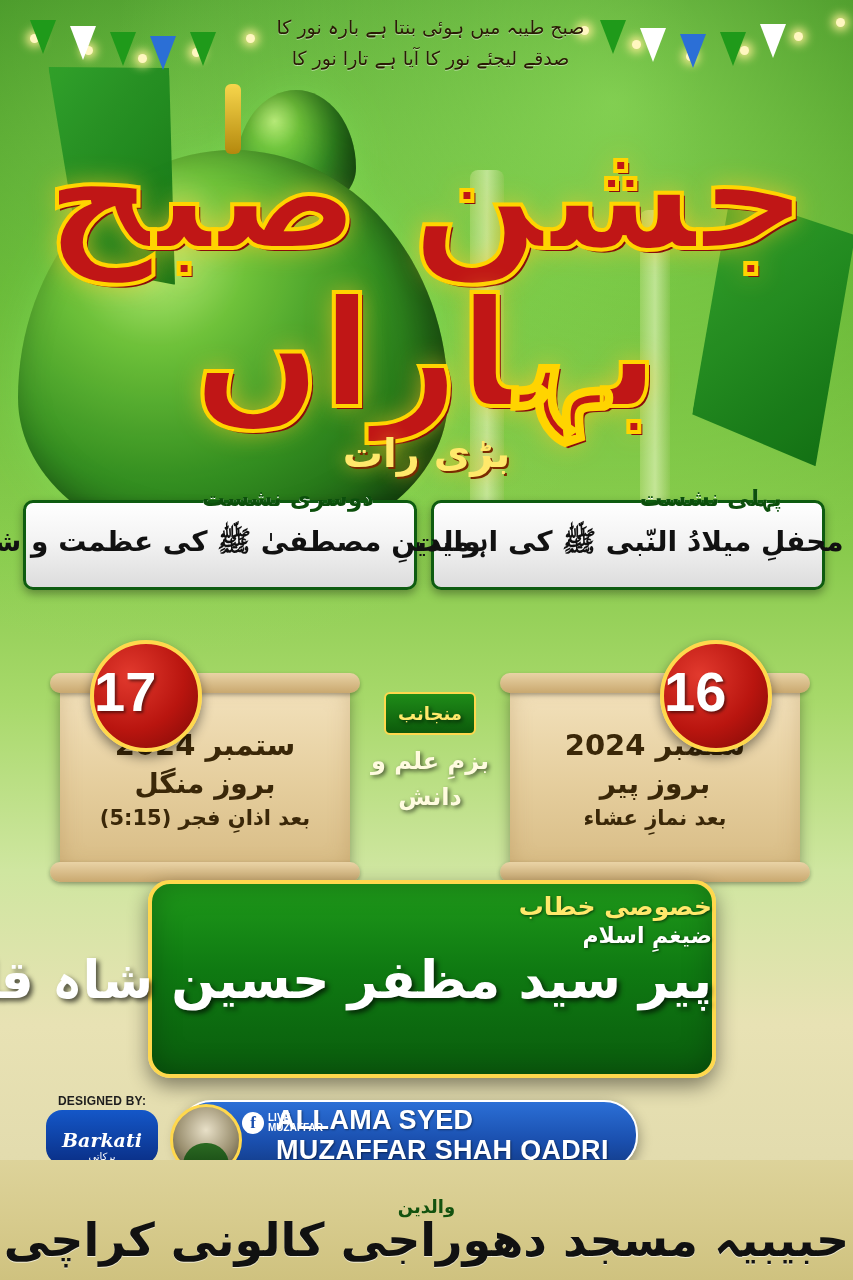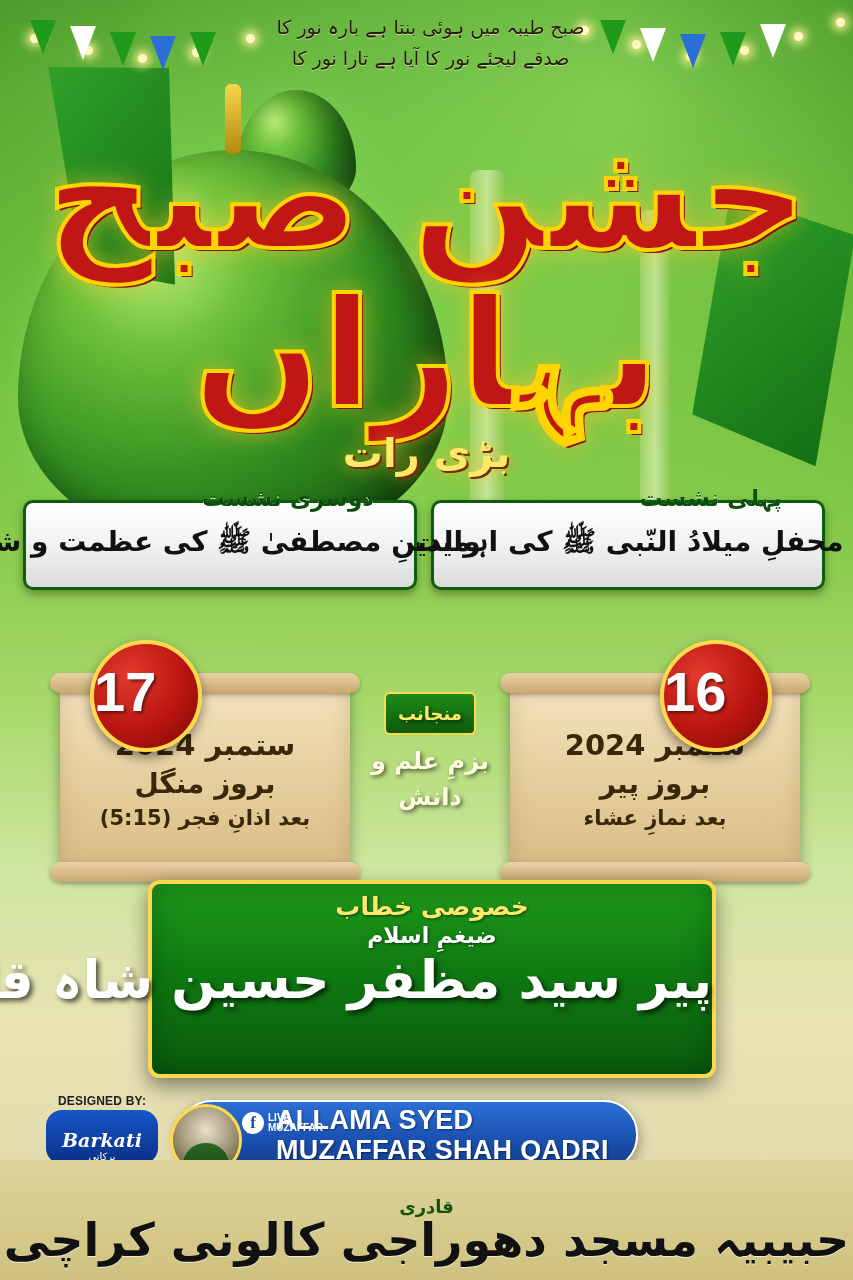--- a/index.html
+++ b/index.html
@@ -280,24 +280,24 @@
     margin-bottom: 8px;
   }
 
   
   .speaker-panel {
     position: absolute;
     left: 148px; top: 880px;
     width: 560px; height: 190px;
     background: linear-gradient(180deg, #1f9a1a 0%, #0f7a12 45%, #0a5c0d 100%);
     border: 4px solid #ffd84d;
-    border-radius: 12px;
+    border-radius: 22px;
     box-shadow: 0 8px 20px rgba(0,0,0,0.45), inset 0 0 30px rgba(0,0,0,0.25);
     direction: rtl;
-    text-align: center;
+    text-align: right;
   }
   .speaker-kicker {
     margin-top: 8px;
     font-family: "DejaVu Sans", sans-serif;
     font-size: 25px;
     font-weight: bold;
     color: #ffe96b;
     text-shadow: 1px 1px 3px rgba(0,0,0,0.6);
   }
   .speaker-title {
@@ -576,17 +576,17 @@
     </div>
     <div class="live-names">
       <div>ALLAMA SYED</div>
       <div>MUZAFFAR SHAH QADRI</div>
     </div>
   </div>
 
   <div class="sand"></div>
 
   <div class="venue">
-    <div class="venue-top">قادری</div>
+    <div class="venue-top">والدین</div>
     <div class="venue-main">حبیبیہ مسجد دھوراجی کالونی کراچی</div>
   </div>
 
 </div>
 
 </body></html>

